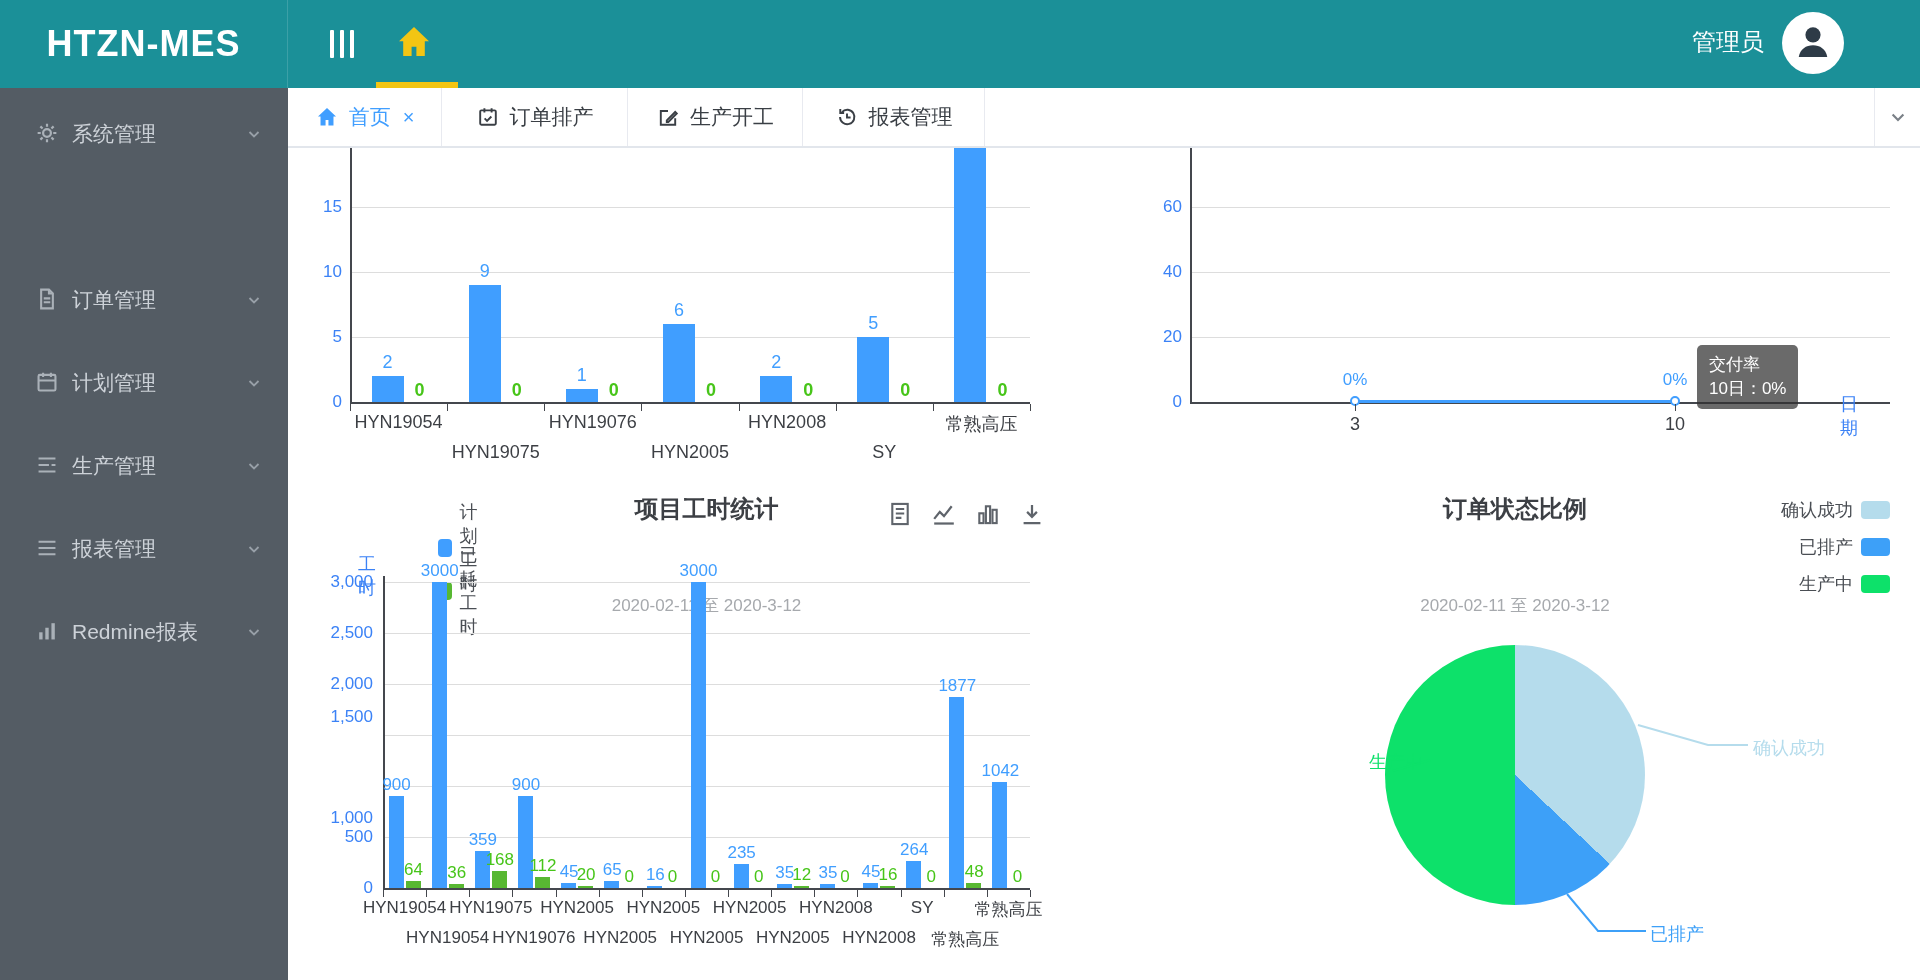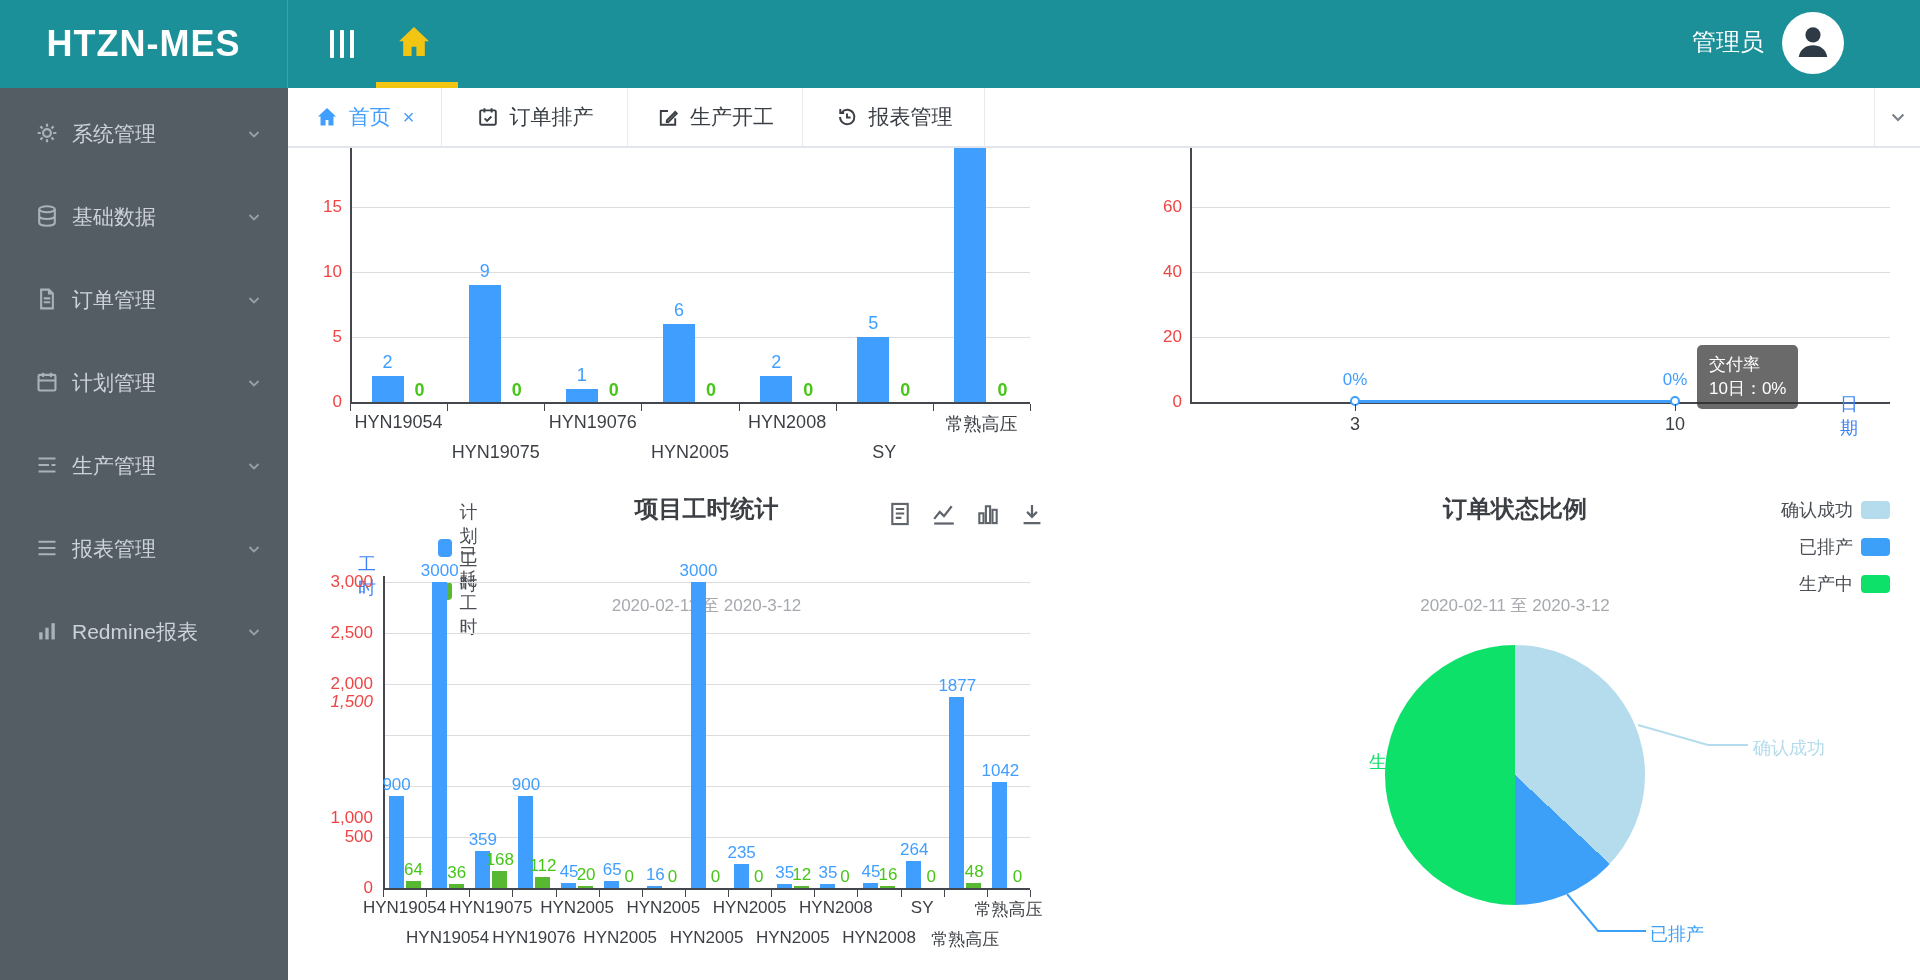--- a/index.html
+++ b/index.html
@@ -45,21 +45,21 @@
   .tab-caret svg { width:24px; height:24px; }
 
   
   .content { position:absolute; left:288px; top:148px; width:1632px; height:832px;
     background:#fff; overflow:hidden; }
 
   .gridline { position:absolute; height:1px; background:#ddd; }
   .vaxis { position:absolute; width:2px; background:#44474d; }
   .baseline { position:absolute; height:2px; background:#44474d; }
   .xtick { position:absolute; width:1px; height:7px; background:#44474d; }
-  .ytick-label { position:absolute; font-size:17px; color:#ef4444; text-align:right; }
+  .ytick-label { position:absolute; font-size:17px; color:#3b82f6; text-align:right; }
   .xcat-label { position:absolute; font-size:18px; color:#3c3f44; text-align:center; }
   .bar { position:absolute; }
   .bar-label { position:absolute; font-size:18px; text-align:center; }
   .pt-label { position:absolute; font-size:17px; color:#409eff; text-align:center; }
 
   .chart-title { position:absolute; text-align:center; font-size:24px; font-weight:bold; color:#3c3f44; }
   .chart-subtitle { position:absolute; text-align:center; font-size:17px; color:#a6a9ad;margin-top:44px; }
   .legend-item { position:absolute; cursor:pointer; display:flex; align-items:center; gap:8px; }
   .legend-swatch { width:29px; height:18px; border-radius:4px; }
   .legend-text { font-size:18px; color:#4a4e54; }
@@ -98,30 +98,20 @@
       </div>
   </div>
 
   <div class="sidebar" id="sidebar">
       <div class="side-item" style="top: 22px;">
         <span class="sicon"><svg viewBox="0 0 20 20" fill="none" stroke="currentColor" stroke-width="1.7">
             <circle cx="10" cy="10" r="3"></circle>
             <path d="M10 2.8v2.4M10 14.8v2.4M2.8 10h2.4M14.8 10h2.4M4.9 4.9l1.7 1.7M13.4 13.4l1.7 1.7M15.1 4.9l-1.7 1.7M6.6 13.4l-1.7 1.7"></path>
           </svg></span>
         <span class="slabel">系统管理</span>
-        <span class="arrow"><svg viewBox="0 0 20 20" fill="none" stroke="currentColor" stroke-width="1.8">
-            <path d="M5.5 8l4.5 4.5L14.5 8"></path>
-          </svg></span>
-      </div>
-      <div class="side-item" style="top: 105px;">
-        <span class="sicon"><svg viewBox="0 0 20 20" fill="none" stroke="currentColor" stroke-width="1.6">
-            <ellipse cx="10" cy="4.8" rx="6" ry="2.3"></ellipse>
-            <path d="M4 4.8v10.4c0 1.3 2.7 2.3 6 2.3s6-1 6-2.3V4.8M4 10c0 1.3 2.7 2.3 6 2.3s6-1 6-2.3"></path>
-          </svg></span>
-        <span class="slabel">基础数据</span>
         <span class="arrow"><svg viewBox="0 0 20 20" fill="none" stroke="currentColor" stroke-width="1.8">
             <path d="M5.5 8l4.5 4.5L14.5 8"></path>
           </svg></span>
       </div>
       <div class="side-item" style="top: 188px;">
         <span class="sicon"><svg viewBox="0 0 20 20" fill="none" stroke="currentColor" stroke-width="1.6">
             <path d="M5.5 2.8h6l3 3V17.2h-9z"></path>
             <path d="M11.5 2.8v3h3M7.5 9.5h5M7.5 12.5h5"></path>
           </svg></span>
         <span class="slabel">订单管理</span>
@@ -316,21 +306,21 @@
           </svg></div>
         <div class="toolbox-icon" style="left: 730px; top: 352px;"><svg viewBox="0 0 20 20" fill="none" stroke="currentColor" stroke-width="1.6">
             <path d="M10 3.5v8M6.5 8.5 10 12l3.5-3.5M4 16.5h12"></path>
           </svg></div>
         <div class="ytick-label" style="left: 23px; width: 62px; top: 730px;">0</div>
         <div class="gridline" style="left: 95px; width: 647px; top: 689px;"></div>
         <div class="ytick-label" style="left: 23px; width: 62px; top: 679px;">500</div>
         <div class="gridline" style="left: 95px; width: 647px; top: 638px;"></div>
         <div class="ytick-label" style="left: 23px; width: 62px; top: 660px;">1,000</div>
         <div class="gridline" style="left: 95px; width: 647px; top: 587px;"></div>
-        <div class="ytick-label" style="left: 23px; width: 62px; top: 544px; font-style: italic;">1,500</div>
+        <div class="ytick-label" style="left: 23px; width: 62px; top: 559px;">1,500</div>
         <div class="gridline" style="left: 95px; width: 647px; top: 536px;"></div>
         <div class="ytick-label" style="left: 23px; width: 62px; top: 526px;">2,000</div>
         <div class="gridline" style="left: 95px; width: 647px; top: 485px;"></div>
         <div class="ytick-label" style="left: 23px; width: 62px; top: 475px;">2,500</div>
         <div class="gridline" style="left: 95px; width: 647px; top: 434px;"></div>
         <div class="ytick-label" style="left: 23px; width: 62px; top: 424px;">3,000</div>
         <div class="vaxis" style="left: 95px; top: 428px; height: 314px;"></div>
         <div class="baseline" style="left: 95px; width: 647px; top: 740px;"></div>
         <div class="xtick" style="left: 95px; top: 742px;"></div>
         <div class="xtick" style="left: 138.133px; top: 742px;"></div>

